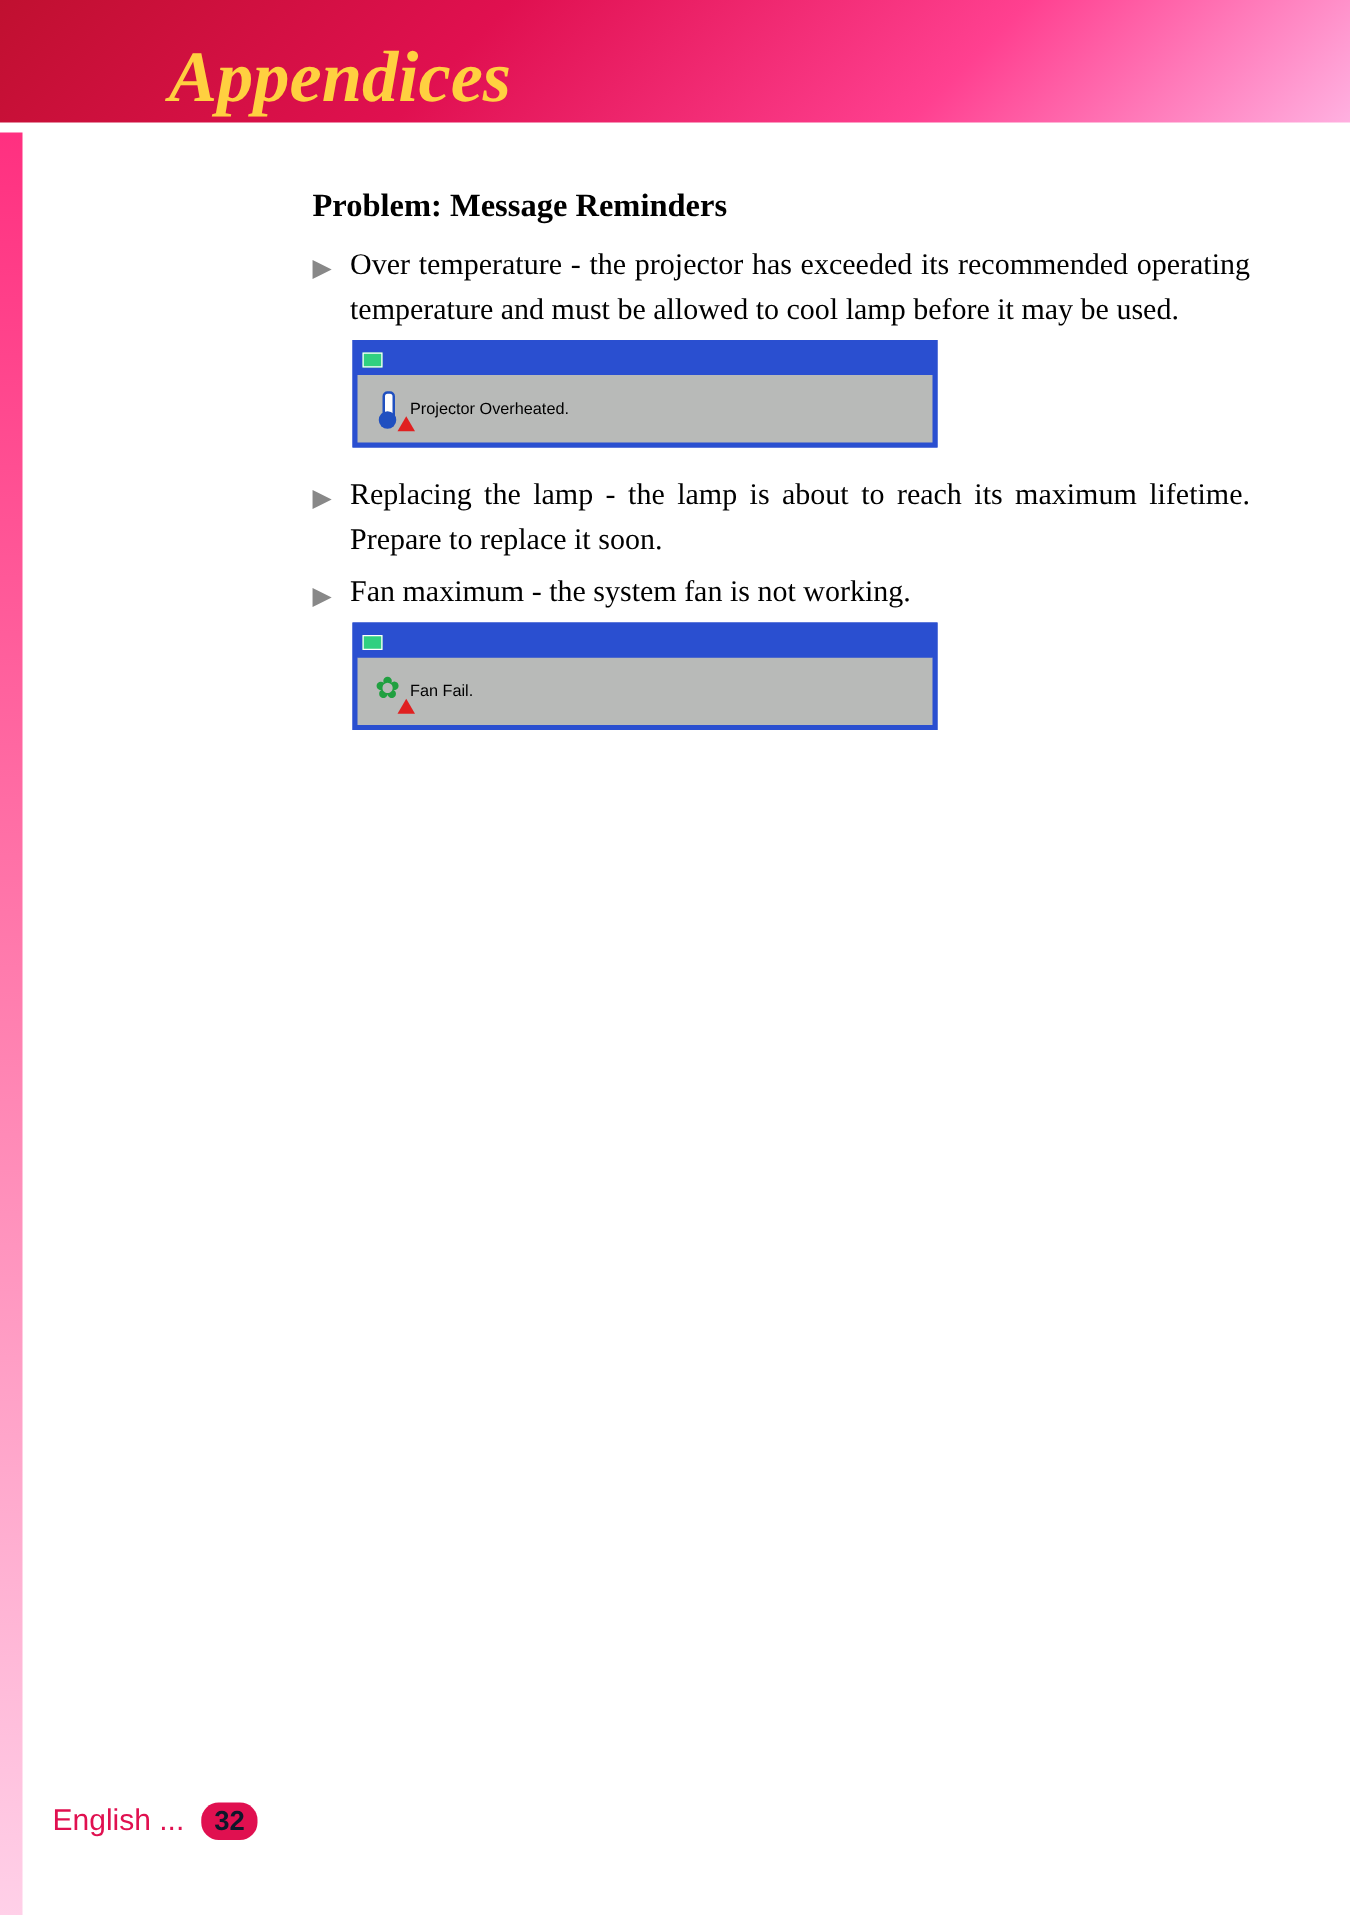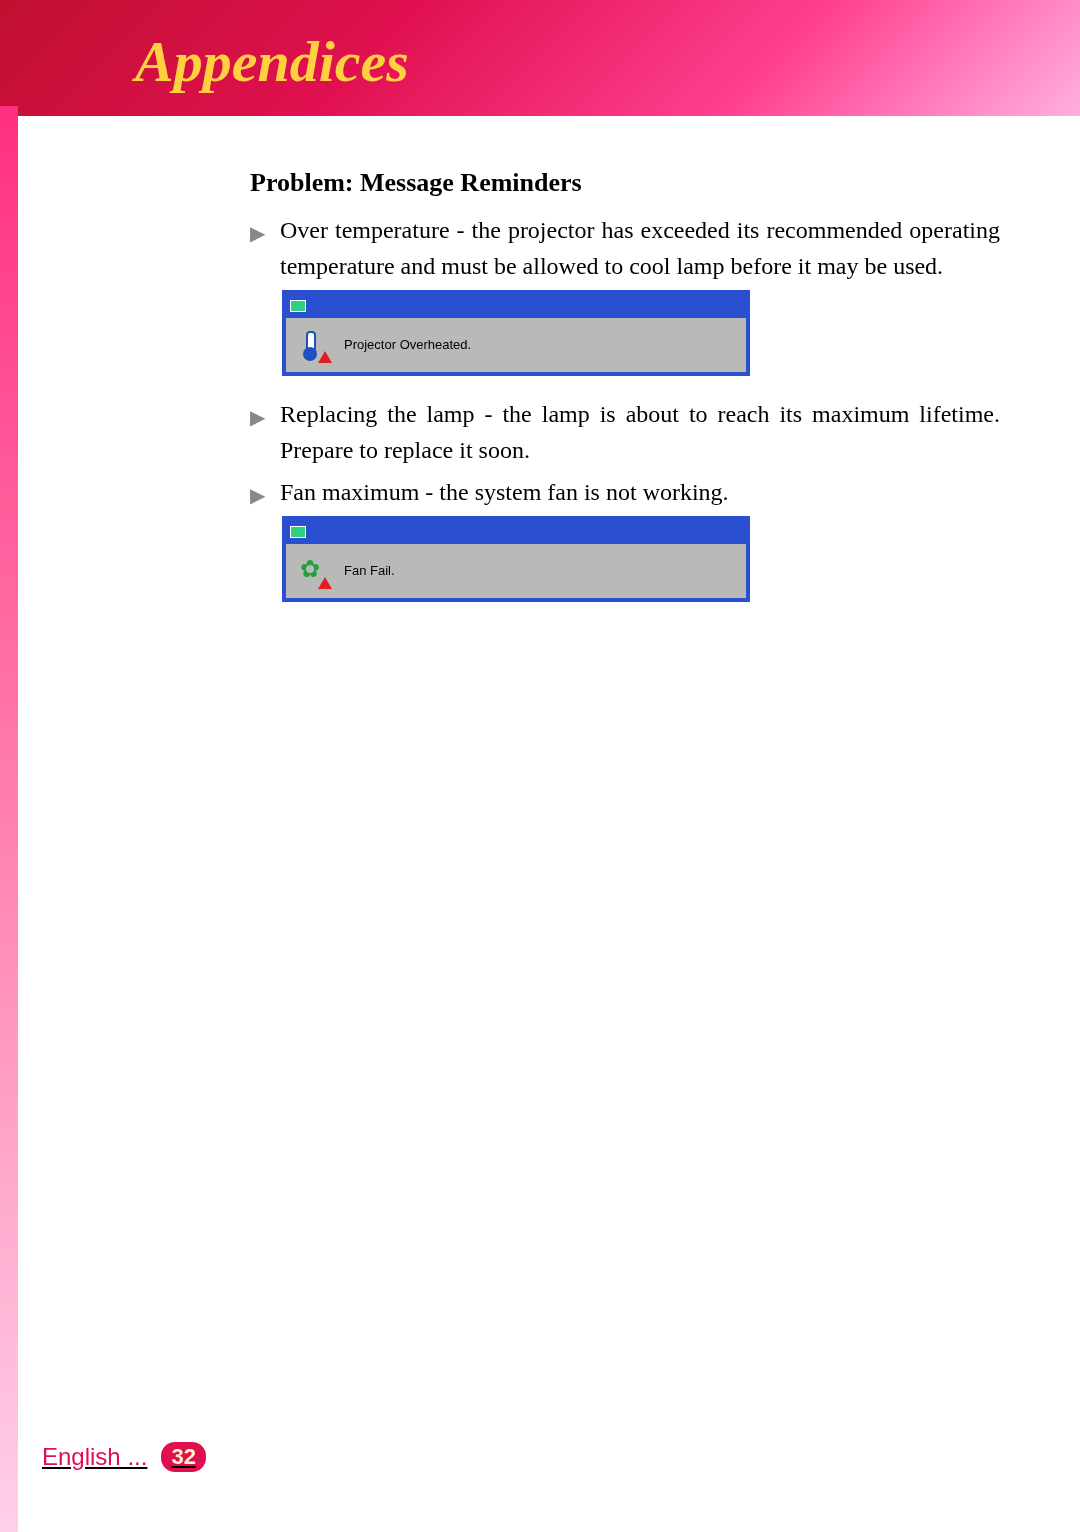--- a/index.html
+++ b/index.html
@@ -6,21 +6,21 @@
   body {
     width: 1080px;
     height: 1532px;
     background: #fff;
     font-family: Georgia, 'Palatino Linotype', serif;
     color: #000;
     position: relative;
   }
   .header-band {
     width: 100%;
-    height: 116px;
+    height: 98px;
     background: linear-gradient(135deg, #c01030 0%, #e01050 35%, #ff4090 70%, #ffb0e0 100%);
     position: relative;
   }
   .header-title {
     position: absolute;
     left: 135px;
     top: 28px;
     font-style: italic;
     font-weight: bold;
     font-size: 58px;
@@ -78,21 +78,20 @@
     border: 1px solid #fff;
     position: absolute;
     left: 4px;
     top: 6px;
   }
   .message-body {
     background: #b8bab8;
     padding: 12px 10px 12px 14px;
     display: flex;
     align-items: center;
-    gap: 16px;
     min-height: 54px;
   }
   .status-icon {
     width: 28px;
     height: 28px;
     position: relative;
     flex-shrink: 0;
   }
   .msg-text {
     font-family: Arial, sans-serif;
@@ -152,30 +151,29 @@
     border-right: 7px solid transparent;
     border-bottom: 12px solid #e02020;
   }
   .footer {
     position: absolute;
     left: 42px;
     bottom: 60px;
     display: flex;
     align-items: center;
     gap: 14px;
-    text-decoration: underline;
   }
   .footer-lang {
     color: #e01050;
     font-family: Arial, sans-serif;
     font-size: 24px;
   }
   .page-pill {
     background: #e01050;
-    color: #fef9c3;
+    color: #0f172a;
     font-family: Arial, sans-serif;
     font-weight: bold;
     font-size: 22px;
     padding: 2px 10px;
     border-radius: 14px;
   }
 </style>
 </head>
 <body>
 

